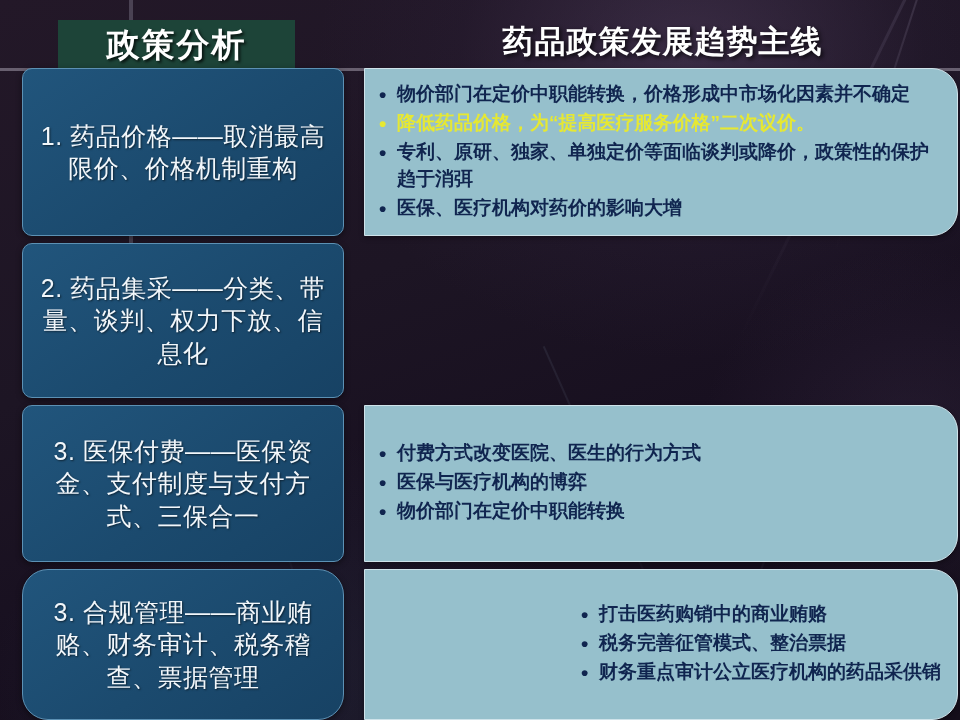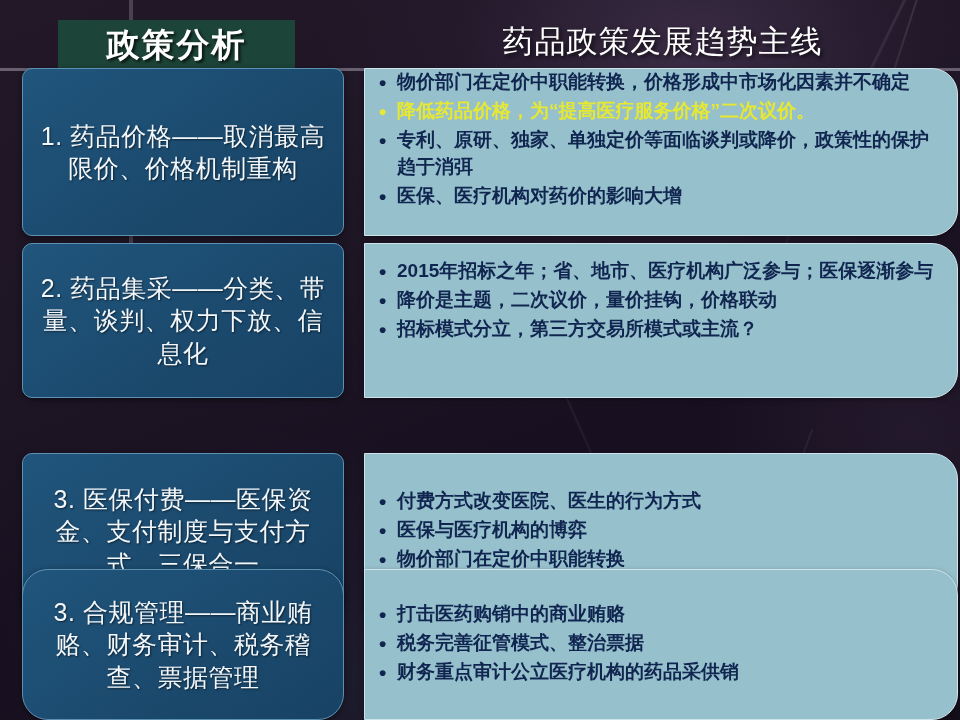--- a/index.html
+++ b/index.html
@@ -52,29 +52,29 @@
   }
   .hdr-left-text {
     font-size: 33px; font-weight: bold; color: #ffffff; letter-spacing: 2px;
     text-shadow: 2px 2px 3px rgba(0,0,0,0.75);
   }
   .hdr-right {
     position: absolute; left: 365px; top: 16px; width: 595px; height: 52px;
     display: flex; align-items: center; justify-content: center;
   }
   .hdr-right-text {
-    font-size: 31px; font-weight: normal; color: #ffffff; letter-spacing: 1px;
+    font-size: 31px; font-weight: bold; color: #ffffff; letter-spacing: 1px;
     text-shadow: 2px 2px 4px rgba(0,0,0,0.8);
   }
 
   
   .row { position: absolute; left: 0; width: 960px; }
   .row.r0 { top: 68px;  height: 168px; }
   .row.r1 { top: 243px; height: 155px; }
-  .row.r2 { top: 405px; height: 157px; margin-top: 48px; }
+  .row.r2 { top: 405px; height: 157px; }
   .row.r3 { top: 569px; height: 151px; }
 
   .left-card {
     position: absolute; left: 22px; top: 0; width: 322px; height: 100%;
     background: linear-gradient(145deg, #21557c 0%, #1b4a6e 55%, #174264 100%);
     border: 1px solid #5c91b4;
     border-radius: 10px;
     display: flex; align-items: center; justify-content: center;
     padding: 4px 10px;
     box-shadow: 0 2px 6px rgba(0,0,0,0.45);
@@ -91,24 +91,24 @@
 
   .right-card {
     position: absolute; left: 364px; top: 0; width: 594px; height: 100%;
     background: #96c0cc;
     border: 1px solid #cfe3ea;
     border-radius: 0 26px 26px 0;
     padding: 6px 16px 6px 10px;
     display: flex; flex-direction: column; justify-content: center;
     box-shadow: 0 2px 5px rgba(0,0,0,0.35);
   }
-  .row.r0 .right-card { border-radius: 0 26px 26px 0; justify-content: flex-start; padding-top: 0; }
+  .row.r0 .right-card { border-radius: 0 26px 26px 0; justify-content: flex-start; padding-top: 12px; }
   .row.r1 .right-card { justify-content: flex-start; padding-top: 14px; }
   .row.r2 .right-card { justify-content: center; }
-  .row.r3 .right-card { justify-content: center; }
+  .row.r3 .right-card { justify-content: center; align-items: flex-end; }
 
   ul.bullets { list-style: none; }
   ul.bullets li {
     position: relative;
     padding-left: 22px;
     color: #10254f;
     font-size: 19px;
     font-weight: bold;
     line-height: 1.42;
     margin-bottom: 2px;
@@ -155,27 +155,20 @@
         <li>专利、原研、独家、单独定价等面临谈判或降价，政策性的保护趋于消弭</li>
         <li>医保、医疗机构对药价的影响大增</li>
       </ul>
     </div>
   </div>
 
   <div class="row r1">
     <div class="left-card">
       <div class="left-card-text">2. 药品集采——分类、带量、谈判、权力下放、信息化</div>
     </div>
-    <div class="right-card">
-      <ul class="bullets">
-        <li>2015年招标之年；省、地市、医疗机构广泛参与；医保逐渐参与</li>
-        <li>降价是主题，二次议价，量价挂钩，价格联动</li>
-        <li>招标模式分立，第三方交易所模式或主流？</li>
-      </ul>
-    </div>
   </div>
 
   <div class="row r2">
     <div class="left-card">
       <div class="left-card-text">3. 医保付费——医保资金、支付制度与支付方式、三保合一</div>
     </div>
     <div class="right-card">
       <ul class="bullets">
         <li>付费方式改变医院、医生的行为方式</li>
         <li>医保与医疗机构的博弈</li>

